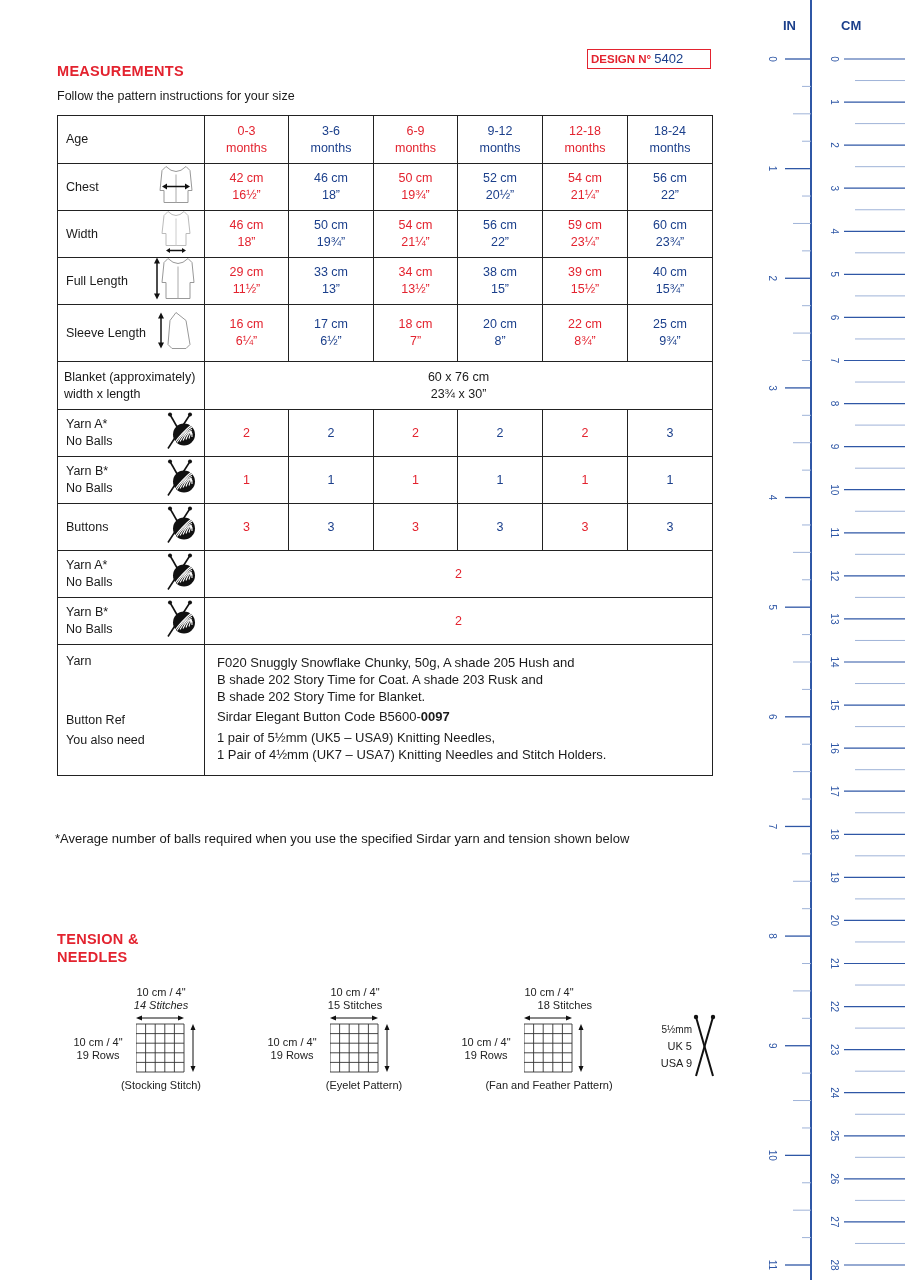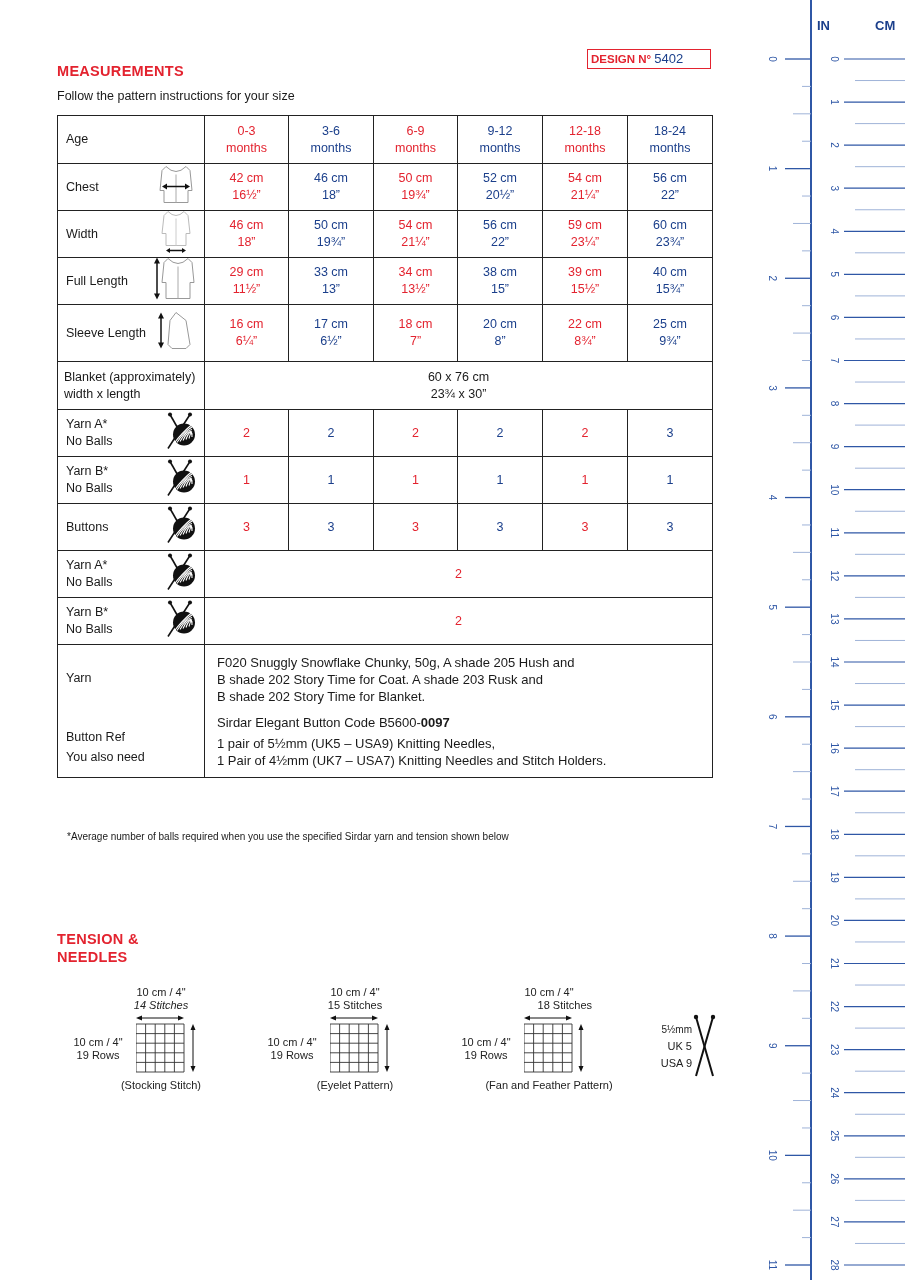--- a/index.html
+++ b/index.html
@@ -25,31 +25,31 @@
   table.m {
     position:absolute; left:57px; top:115px; width:655px;
     border-collapse:collapse; table-layout:fixed; font-size:12.5px;
   }
   table.m td {
     border:1.5px solid #222; padding:0; text-align:center; vertical-align:middle;
   }
   table.m td.lab { text-align:left; padding-left:8px; position:relative; line-height:17px; }
   table.m td .cell { line-height:17px; }
   .ico { position:absolute; right:6px; top:50%; transform:translateY(-50%); }
-  .note { position:absolute; left:67px; top:831px; font-size:10px; }
+  .note { position:absolute; left:55px; top:831px; font-size:13px; }
   .details td { vertical-align:top !important; }
   .det-left div { line-height:17px; }
   .det-right { text-align:left !important; padding:9px 0 8px 12px !important; font-size:13px; }
   .det-right div { line-height:17px; }
 
   .swatch { position:absolute; font-size:11px; color:#222; text-align:center; line-height:13px; }
   .swatch-side { position:absolute; font-size:11px; color:#222; text-align:center; line-height:13px; }
 
   .ruler { position:absolute; left:750px; top:0; width:155px; height:1280px; }
-  .ruler-head { position:absolute; top:18px; font-size:13px; font-weight:bold; color:#1b3f8b;margin-left:34px; }
+  .ruler-head { position:absolute; top:18px; font-size:13px; font-weight:bold; color:#1b3f8b; }
 </style>
 </head>
 <body>
 
 <div class="h-title" style="top:62px">MEASUREMENTS</div>
 <div class="design-badge">
   <span class="lbl">DESIGN N°</span><span class="num">5402</span>
 </div>
 <div class="intro">Follow the pattern instructions for your size</div>
 
@@ -340,32 +340,32 @@
               <path d="M13 32 Q20 21 28 16.5" stroke="#fff" stroke-width="1.1" fill="none"></path>
               <path d="M16 31 Q22 20 28 19" stroke="#fff" stroke-width="1.1" fill="none"></path>
               <path d="M19 30 Q24 19 28 21.5" stroke="#fff" stroke-width="1.1" fill="none"></path>
               <path d="M22 29 Q26 18 28 24" stroke="#fff" stroke-width="1.1" fill="none"></path>
               <path d="M25 28 Q28 17 28 26.5" stroke="#fff" stroke-width="1.1" fill="none"></path>
             </svg></span>
         </td>
         <td colspan="6" class="red">2</td>
       </tr>
       <tr class="details" style="height:131px">
-        <td class="lab det-left" style="padding-top:25px">
+        <td class="lab det-left" style="padding-top:8px">
           <div>Yarn</div>
           <div style="height:42px"></div>
           <div>Button Ref</div>
           <div style="height:3px"></div>
           <div>You also need</div>
         </td>
         <td colspan="6" class="det-right">
           <div>F020 Snuggly Snowflake Chunky, 50g,  A shade 205 Hush and</div>
           <div>B shade 202 Story Time for Coat.  A shade 203 Rusk and</div>
           <div>B shade 202 Story Time for Blanket.</div>
-          <div style="margin-top:9px"><span>Sirdar Elegant Button Code B5600-</span><b>0097</b></div>
+          <div style="margin-top:3px"><span>Sirdar Elegant Button Code B5600-</span><b>0097</b></div>
           <div style="height:4px"></div>
           <div>1 pair of 5½mm (UK5 – USA9) Knitting Needles,</div>
           <div>1 Pair of 4½mm (UK7 – USA7) Knitting Needles and Stitch Holders.</div>
         </td>
       </tr>
     </tbody>
 </table>
 
 <div class="note">*Average number of balls required when you use the specified Sirdar yarn and tension shown below</div>
 
@@ -423,21 +423,21 @@
           <line x1="0" y1="38.4" x2="48" y2="38.4" stroke="#333" stroke-width="0.9"></line>
           <line x1="48" y1="0" x2="48" y2="48" stroke="#333" stroke-width="0.9"></line>
           <line x1="0" y1="48" x2="48" y2="48" stroke="#333" stroke-width="0.9"></line>
         </g>
       <line x1="57" y1="14" x2="57" y2="56" stroke="#111" stroke-width="1"></line>
         <polygon points="57,11 54.5,17 59.5,17" fill="#111"></polygon>
         <polygon points="57,59 54.5,53 59.5,53" fill="#111"></polygon>
     </svg>
     <div class="swatch-side" style="left:260px; top:1036px; width:64px;">10 cm / 4"</div>
     <div class="swatch-side" style="left:260px; top:1049px; width:64px;">19 Rows</div>
-    <div class="swatch" style="left:280px; top:1079px; width:150px;">(Eyelet Pattern)</div>
+    <div class="swatch" style="left:289px; top:1079px; width:150px;">(Eyelet Pattern)</div>
   </div>
     <div>
     <div class="swatch" style="left:506px; top:986px; width:86px;">10 cm / 4"</div>
     <div class="swatch" style="left:506px; top:999px; width:86px;text-align:right;">18 Stitches</div>
     <svg style="position:absolute; left:524px; top:1013px;" width="66" height="62">
       <line x1="3" y1="5" x2="45" y2="5" stroke="#111" stroke-width="1"></line>
         <polygon points="0,5 6,2.5 6,7.5" fill="#111"></polygon>
         <polygon points="48,5 42,2.5 42,7.5" fill="#111"></polygon>
       <g transform="translate(0,11)">
           <line x1="0" y1="0" x2="0" y2="48" stroke="#333" stroke-width="0.9"></line>

